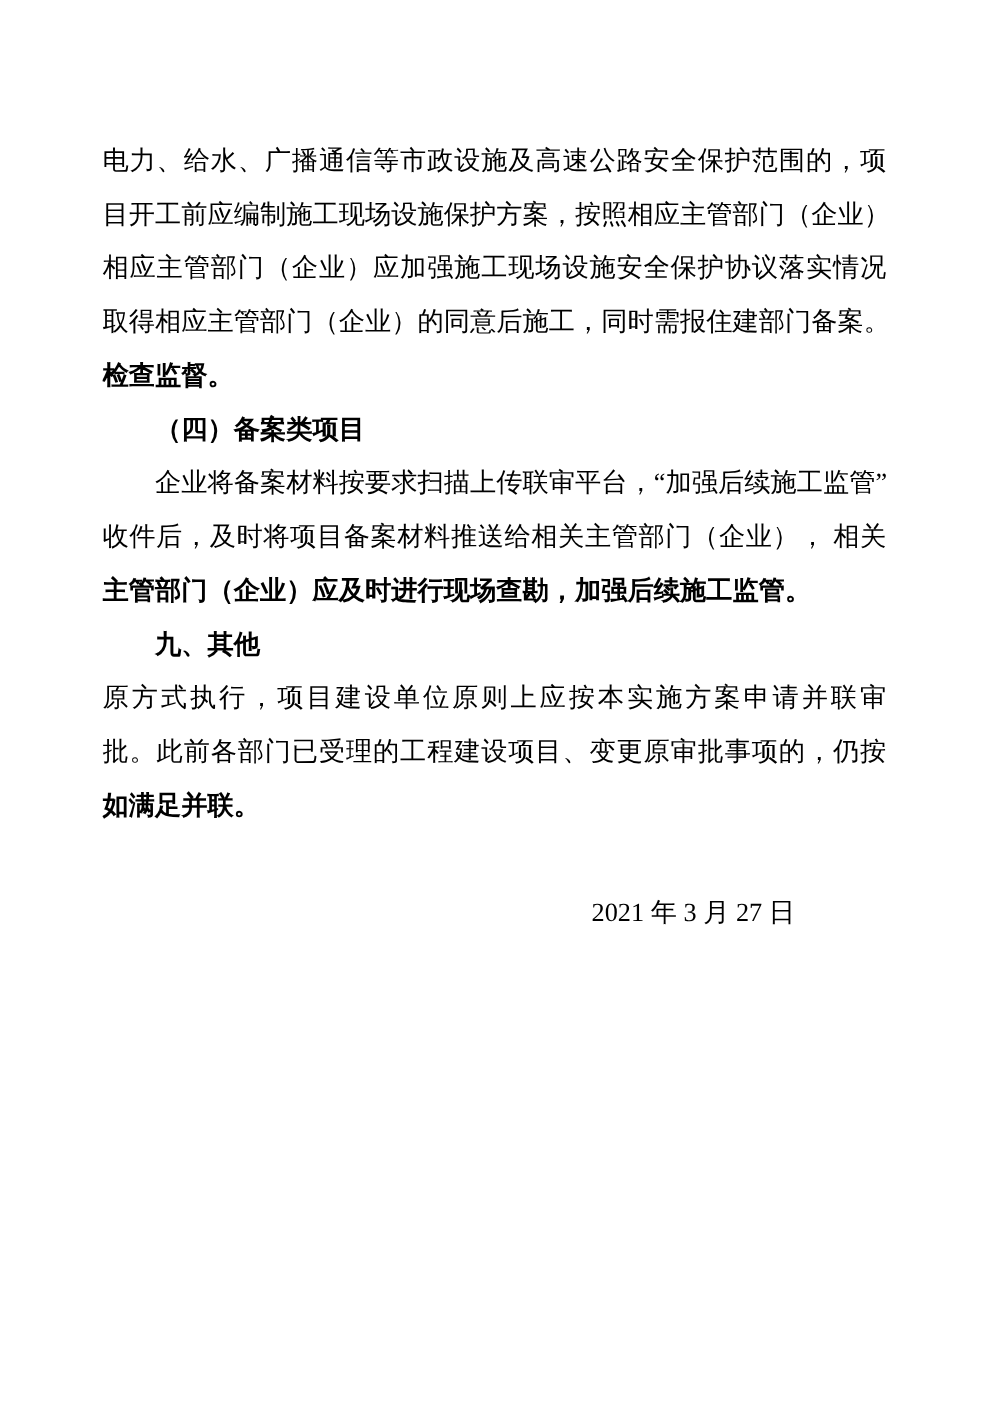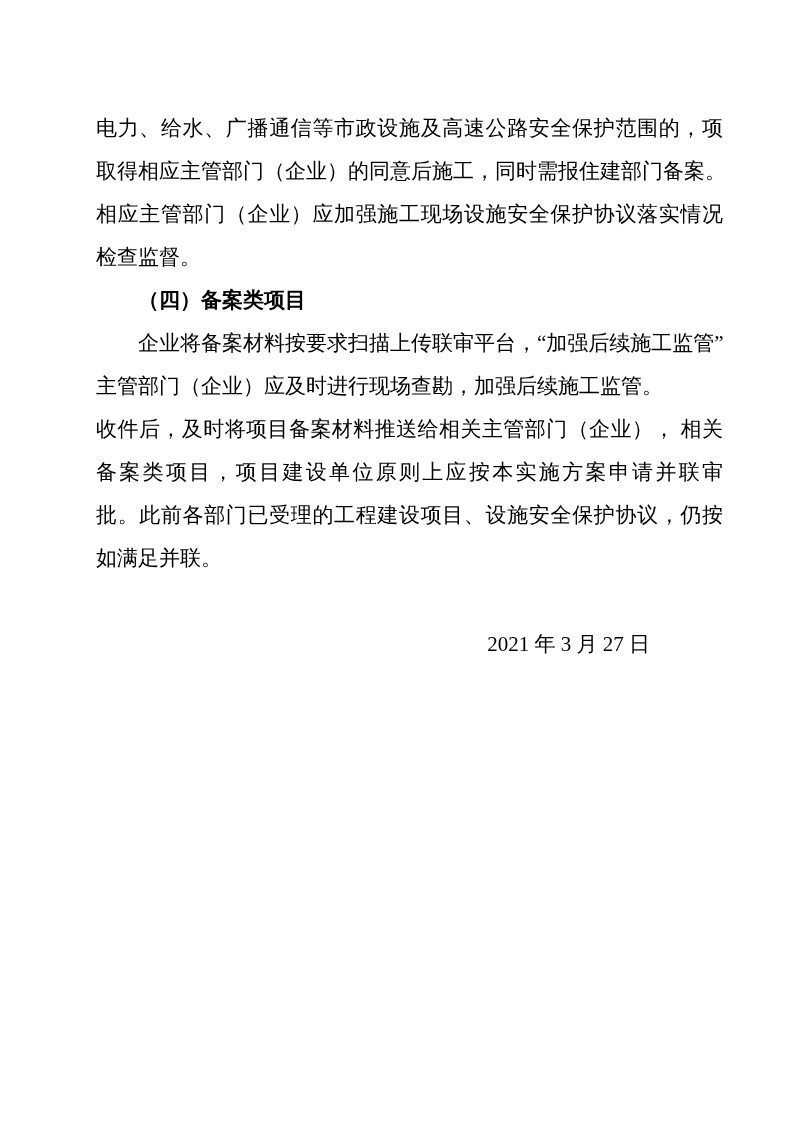--- a/index.html
+++ b/index.html
@@ -11,36 +11,37 @@
     position: relative;
     width: 794px;
     height: 1123px;
     background: #ffffff;
     color: #000000;
     overflow: hidden;
     font-family: "Liberation Serif", "DejaVu Serif", serif;
   }
   .content {
     position: absolute;
-    left: 96px;
+    left: 82px;
     top: 107px;
     width: 627px;
     font-size: 21px;
     line-height: 43px;
   }
   .line {
     height: 43px;
     overflow: hidden;
     text-align: justify;
     text-align-last: justify;
     white-space: nowrap;
   }
   .line.left {
     text-align: left;
     text-align-last: left;
+    font-weight: bold;
   }
   .line.indent {
     text-indent: 2em;
   }
   .heading {
     height: 43px;
     font-weight: bold;
     text-indent: 2em;
     text-align: right;
     text-align-last: left;
@@ -57,36 +58,38 @@
   }
 </style>
 </head>
 <body>
 
 <div class="page">
   <div class="content">
 
     <div>
       <div class="line">电力、给水、广播通信等市政设施及高速公路安全保护范围的，项</div>
+      <div class="line">目开工前应编制施工现场设施保护方案，按照相应主管部门（企业）</div>
+      <div class="line">相应主管部门（企业）应加强施工现场设施安全保护协议落实情况</div>
       <div class="line">取得相应主管部门（企业）的同意后施工，同时需报住建部门备案。</div>
-      <div class="line">相应主管部门（企业）应加强施工现场设施安全保护协议落实情况</div>
       <div class="line left">检查监督。</div>
     </div>
 
     <div class="heading">（四）备案类项目</div>
 
     <div>
       <div class="line indent">企业将备案材料按要求扫描上传联审平台，“加强后续施工监管”</div>
+      <div class="line">收件后，及时将项目备案材料推送给相关主管部门（企业）， 相关</div>
       <div class="line left">主管部门（企业）应及时进行现场查勘，加强后续施工监管。</div>
-      <div class="line">收件后，及时将项目备案材料推送给相关主管部门（企业）， 相关</div>
     </div>
 
+    <div class="heading">九、其他</div>
 
     <div>
-      <div class="line">备案类项目，项目建设单位原则上应按本实施方案申请并联审</div>
-      <div class="line">批。此前各部门已受理的工程建设项目、设施安全保护协议，仍按</div>
+      <div class="line">原方式执行，项目建设单位原则上应按本实施方案申请并联审</div>
+      <div class="line">批。此前各部门已受理的工程建设项目、变更原审批事项的，仍按</div>
       <div class="line left">如满足并联。</div>
     </div>
 
     <div class="date-line">2021 年 3 月 27 日</div>
 
   </div>
 </div>
 
 </body></html>

